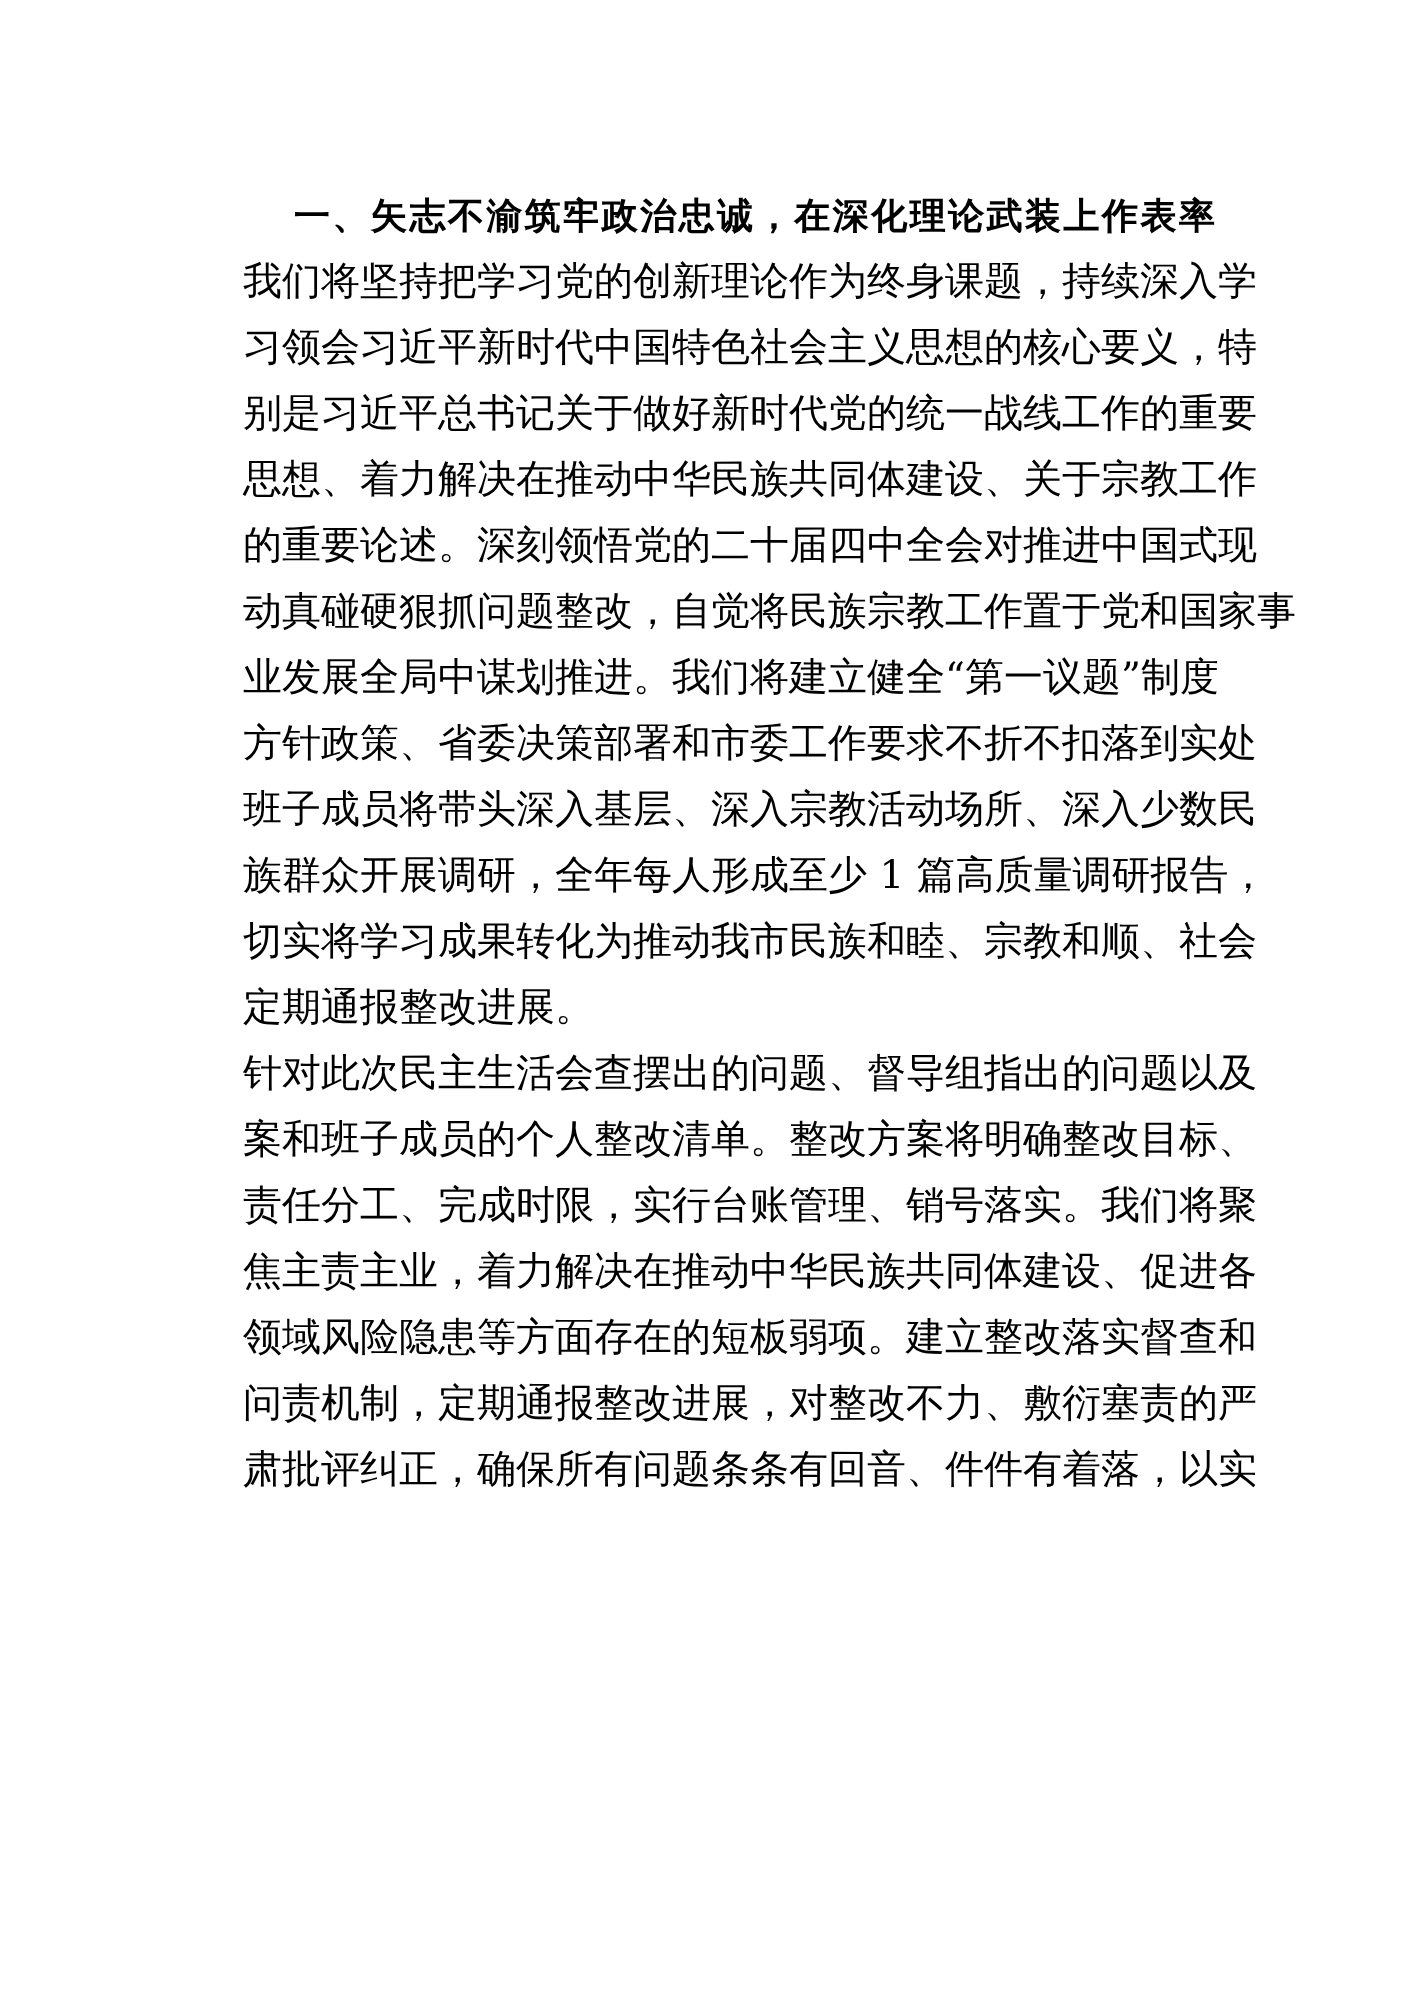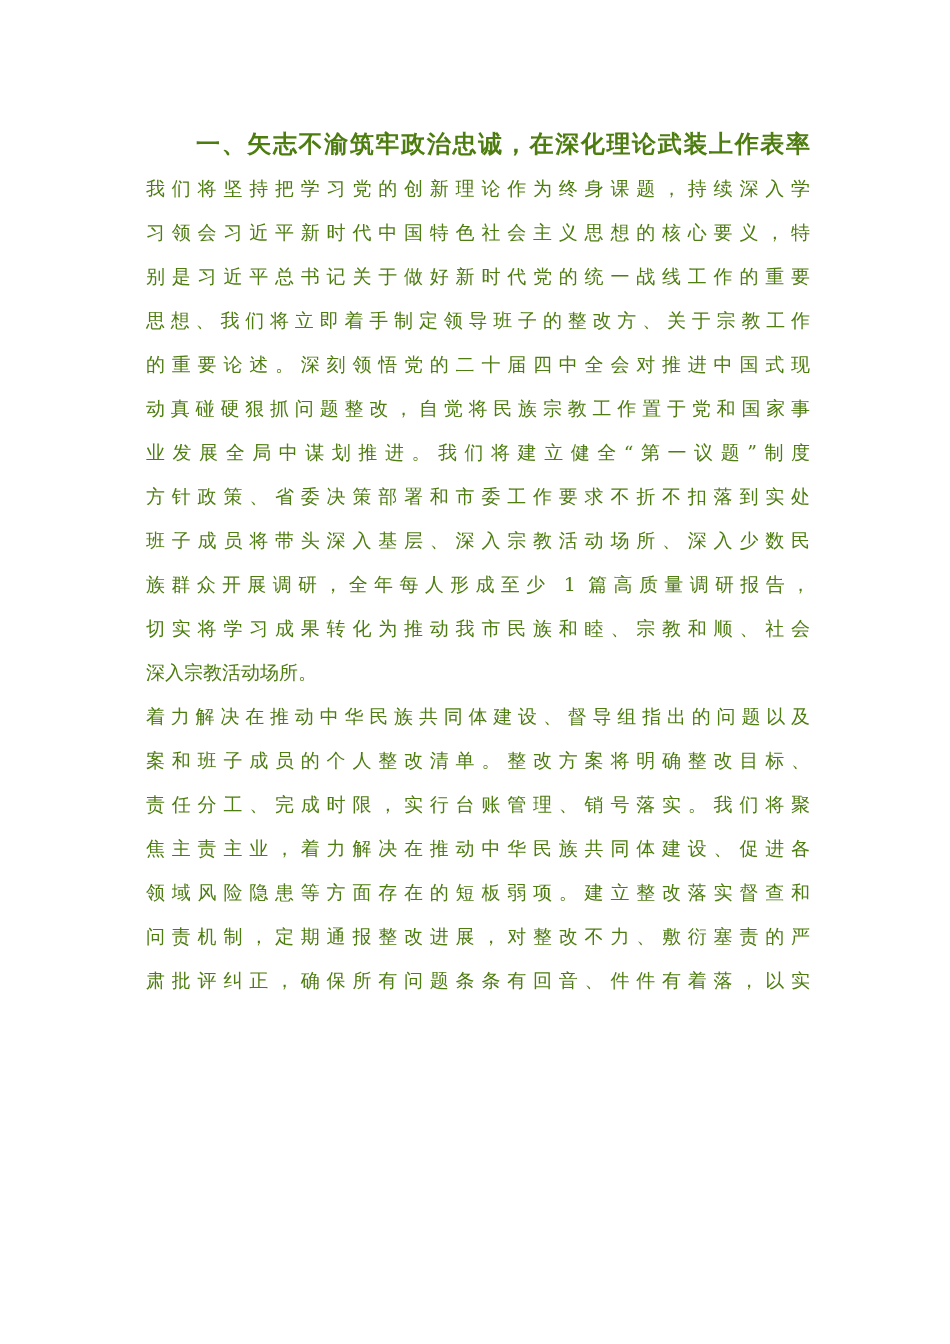--- a/index.html
+++ b/index.html
@@ -11,31 +11,32 @@
       width: 950px;
       height: 1344px;
       position: relative;
       overflow: hidden;
     }
     .page {
       position: absolute;
       left: 146px;
       top: 122px;
       width: 664px;
-      color: #4d7c0f;
+      color: #000000;
     }
     .line {
       height: 44px;
       line-height: 44px;
       font-family: "DejaVu Serif", "Liberation Serif", serif;
-      font-size: 19px;
+      font-size: 26px;
       white-space: nowrap;
       text-align: justify;
       text-align-last: justify;
       overflow: visible;
+      margin-left: 16px;
     }
     .line.last {
       text-align-last: left;
     }
     .heading {
       height: 44px;
       line-height: 44px;
       font-family: "DejaVu Sans", "Liberation Sans", sans-serif;
       font-weight: bold;
       font-size: 24px;
@@ -47,32 +48,32 @@
   </style>
 </head>
 <body>
 
 <div class="page">
   <div class="section">
     <div class="heading">一、矢志不渝筑牢政治忠诚，在深化理论武装上作表率</div>
     <div class="line">我们将坚持把学习党的创新理论作为终身课题，持续深入学</div>
     <div class="line">习领会习近平新时代中国特色社会主义思想的核心要义，特</div>
     <div class="line">别是习近平总书记关于做好新时代党的统一战线工作的重要</div>
-    <div class="line">思想、我们将立即着手制定领导班子的整改方、关于宗教工作</div>
+    <div class="line">思想、着力解决在推动中华民族共同体建设、关于宗教工作</div>
     <div class="line">的重要论述。深刻领悟党的二十届四中全会对推进中国式现</div>
     <div class="line">动真碰硬狠抓问题整改，自觉将民族宗教工作置于党和国家事</div>
     <div class="line">业发展全局中谋划推进。我们将建立健全“第一议题”制度</div>
     <div class="line">方针政策、省委决策部署和市委工作要求不折不扣落到实处</div>
     <div class="line">班子成员将带头深入基层、深入宗教活动场所、深入少数民</div>
     <div class="line">族群众开展调研，全年每人形成至少 1 篇高质量调研报告，</div>
     <div class="line">切实将学习成果转化为推动我市民族和睦、宗教和顺、社会</div>
-    <div class="line last">深入宗教活动场所。</div>
+    <div class="line last">定期通报整改进展。</div>
   </div>
   <div class="section">
-    <div class="line">着力解决在推动中华民族共同体建设、督导组指出的问题以及</div>
+    <div class="line">针对此次民主生活会查摆出的问题、督导组指出的问题以及</div>
     <div class="line">案和班子成员的个人整改清单。整改方案将明确整改目标、</div>
     <div class="line">责任分工、完成时限，实行台账管理、销号落实。我们将聚</div>
     <div class="line">焦主责主业，着力解决在推动中华民族共同体建设、促进各</div>
     <div class="line">领域风险隐患等方面存在的短板弱项。建立整改落实督查和</div>
     <div class="line">问责机制，定期通报整改进展，对整改不力、敷衍塞责的严</div>
     <div class="line">肃批评纠正，确保所有问题条条有回音、件件有着落，以实</div>
   </div>
 </div>
 
 </body></html>

